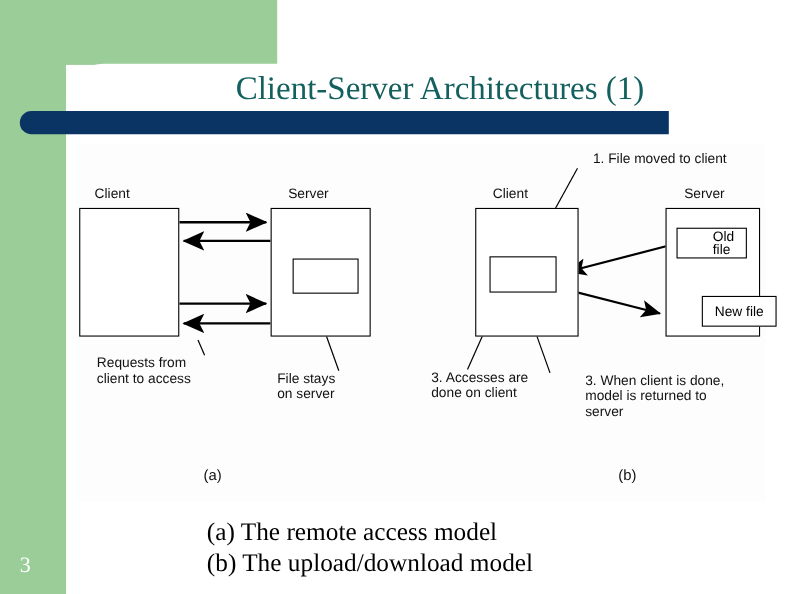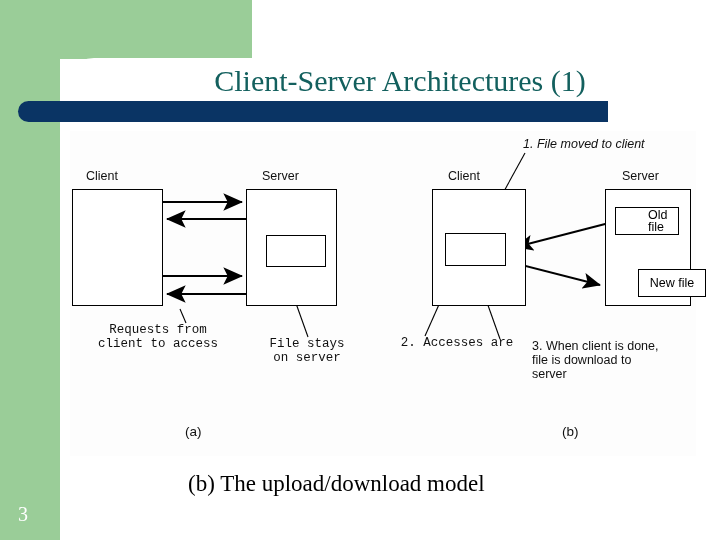--- a/index.html
+++ b/index.html
@@ -89,23 +89,22 @@
     color: #000000;
   }
   .figure .lbl {
     position: absolute;
     font-size: 12.5px;
     line-height: 14px;
     color: #111111;
     white-space: nowrap;
   }
   .figure .lbl.ctr {
-    text-align: center;
+    text-align: left;
     white-space: normal;
-    font-family: Liberation Mono, monospace;
   }
   .figure .box {
     position: absolute;
     border: 1.6px solid #000000;
     background: #ffffff;
     box-sizing: border-box;
   }
   .figure .innerbox {
     position: absolute;
     border: 1.6px solid #000000;
@@ -199,42 +198,44 @@
       <div>client to access</div>
     </div>
 
     <div class="lbl ctr" style="left:182px; top:206px; width:110px;">
       <div>File stays</div>
       <div>on server</div>
     </div>
 
     <div class="panel-letter" style="left:115px; top:293px;">(a)</div>
 
-    <div class="lbl" style="left:453px; top:6px;font-style:italic;">1. File moved to client</div>
+    <div class="lbl" style="left:469px; top:6px;">1. File moved to client</div>
 
     <div class="lbl" style="left:378px; top:38px;">Client</div>
     <div class="lbl" style="left:552px; top:38px;">Server</div>
 
     <div class="box" style="left:362px; top:58px; width:94px; height:117px;"></div>
     <div class="box" style="left:535px; top:58px; width:86px; height:117px;"></div>
 
     <div class="innerbox" style="left:375px; top:102px; width:61px; height:33px;"></div>
     <div class="innerbox" style="left:545px; top:76px; width:64px; height:28px;padding-left:32px;">Old file</div>
     <div class="innerbox" style="left:568px; top:138px; width:68px; height:28px;">New file</div>
 
     <div class="lbl ctr" style="left:322px; top:205px; width:130px;">
-      <div>2. Accesses are</div>
+      <div>3. Accesses are</div>
+      <div>done on client</div>
     </div>
 
     <div class="lbl" style="left:462px; top:208px;">
       <div>3. When client is done,</div>
-      <div>file is download to</div>
+      <div>model is returned to</div>
       <div>server</div>
     </div>
 
     <div class="panel-letter" style="left:492px; top:293px;">(b)</div>
   </div>
 
   <div class="caption">
+    <div>(a) The remote access model</div>
     <div>(b) The upload/download model</div>
   </div>
 
 </div>
 
 </body></html>

